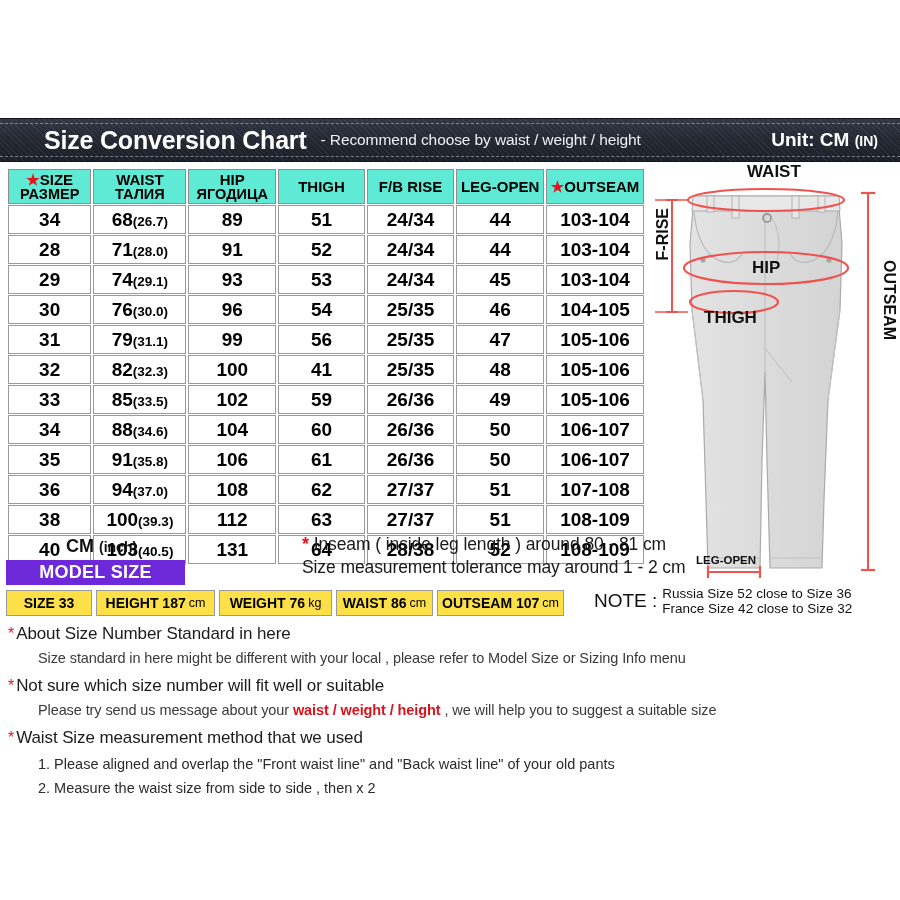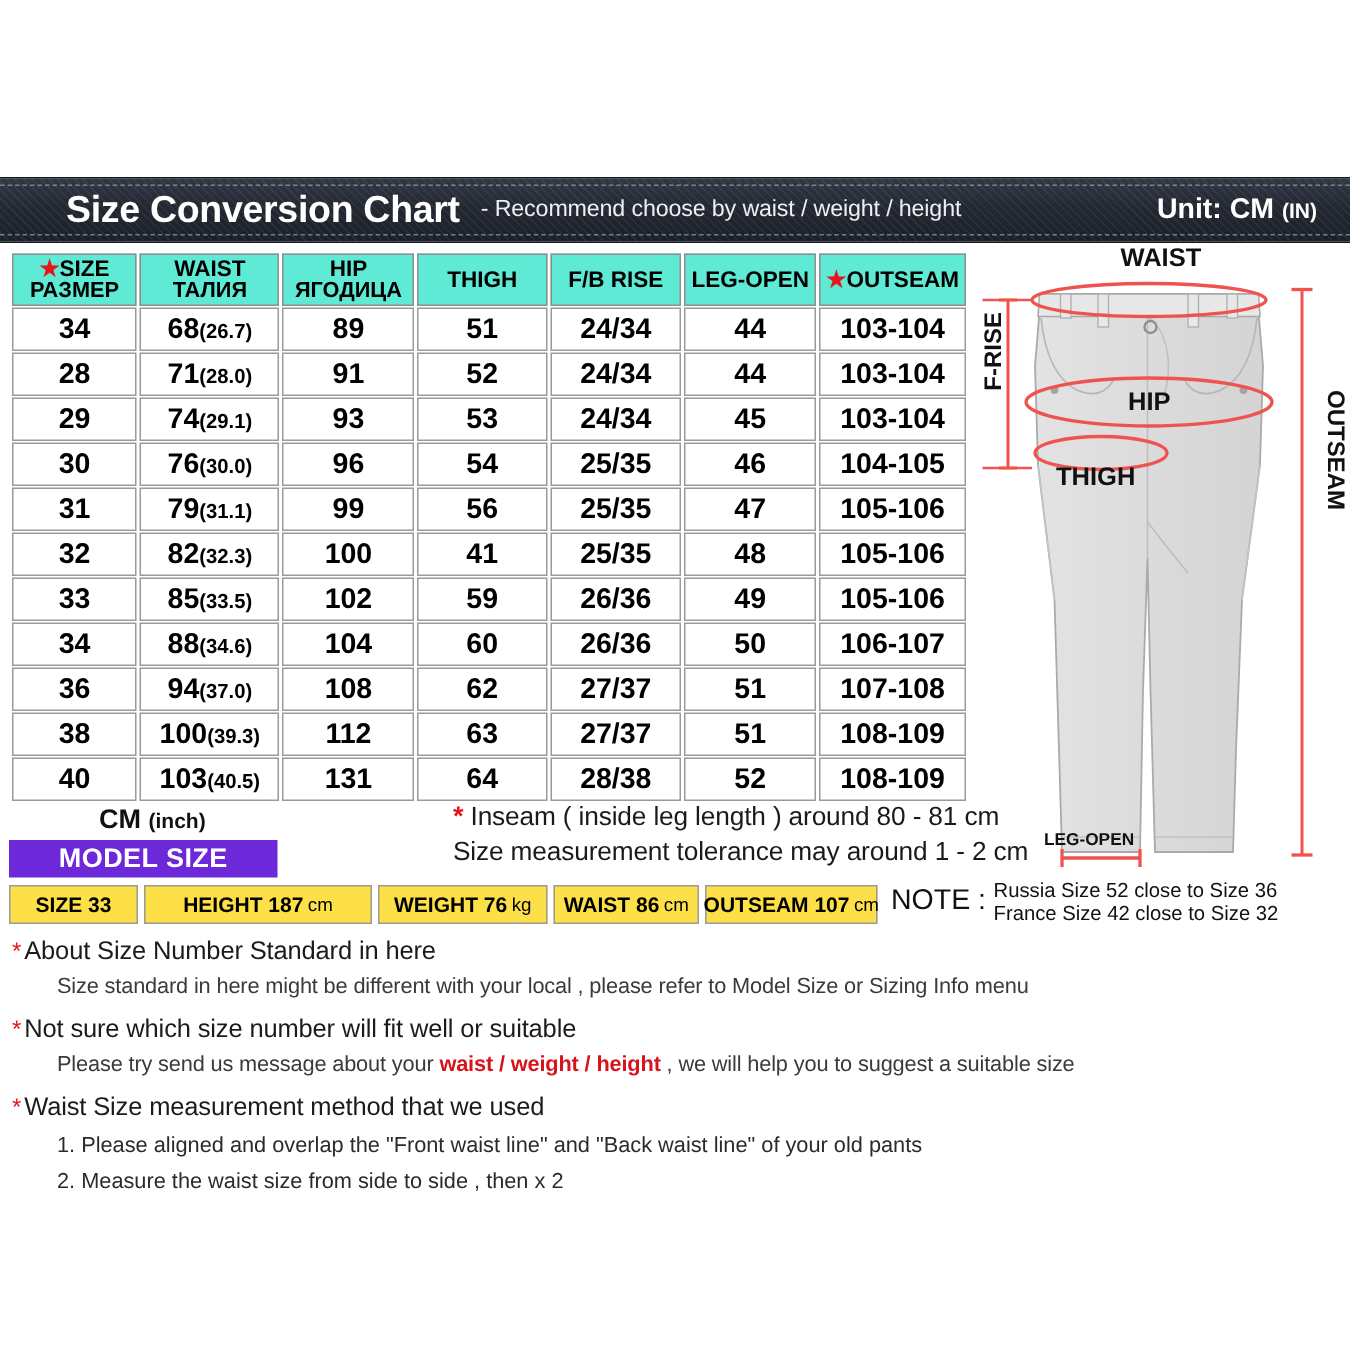--- a/index.html
+++ b/index.html
@@ -99,24 +99,24 @@
     display: flex; gap: 4px; align-items: stretch;
   }
   .mbox {
     border: 1px solid #9a9a9a; background: #fde047;
     height: 26px; display: flex; align-items: center; justify-content: center;
     padding: 0 8px;
     font-size: 14px; font-weight: 700; color: #000; white-space: nowrap;
   }
   .mbox .u { font-size: 12.5px; font-weight: 400; margin-left: 3px; }
   .mb-1 { width: 86px; }
-  .mb-2 { width: 152px; justify-content: center; }
+  .mb-2 { width: 119px; justify-content: center; }
   .mb-3 { width: 113px; }
   .mb-4 { width: 97px; }
-  .mb-5 { width: 115px; }
+  .mb-5 { width: 127px; }
 
   
   .inseam-block {
     position: absolute; left: 258px; top: 534px;
     text-align: left; white-space: nowrap; margin-left: 44px;
   }
   .inseam-line1 { font-size: 17.5px; color: #1a1a1a; letter-spacing: -0.1px; }
   .inseam-line1 .star { color: #e8141c; font-size: 18px; font-weight: 700; }
   .inseam-line2 { font-size: 17.5px; color: #1a1a1a; margin-top: 2px; letter-spacing: -0.1px; }
 
@@ -265,20 +265,29 @@
         <tr>
           <td class="c-size">34</td>
           <td class="c-waist">88<span class="inch">(34.6)</span></td>
           <td class="c-hip">104</td>
           <td class="c-thigh">60</td>
           <td class="c-rise">26/36</td>
           <td class="c-leg">50</td>
           <td class="c-out">106-107</td>
         </tr>
         <tr>
+          <td class="c-size">35</td>
+          <td class="c-waist">91<span class="inch">(35.8)</span></td>
+          <td class="c-hip">106</td>
+          <td class="c-thigh">61</td>
+          <td class="c-rise">26/36</td>
+          <td class="c-leg">50</td>
+          <td class="c-out">106-107</td>
+        </tr>
+        <tr>
           <td class="c-size">36</td>
           <td class="c-waist">94<span class="inch">(37.0)</span></td>
           <td class="c-hip">108</td>
           <td class="c-thigh">62</td>
           <td class="c-rise">27/37</td>
           <td class="c-leg">51</td>
           <td class="c-out">107-108</td>
         </tr>
         <tr>
           <td class="c-size">38</td>

